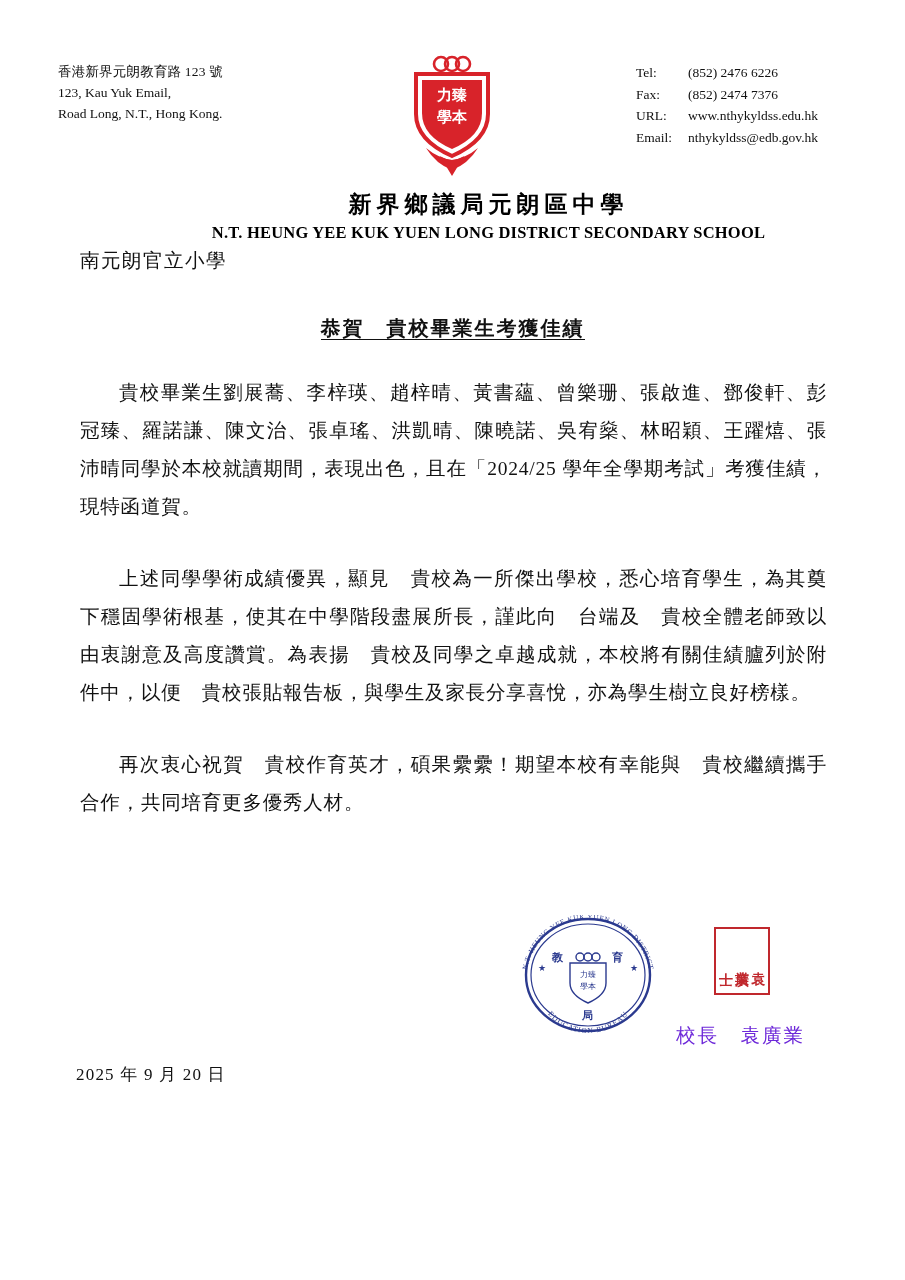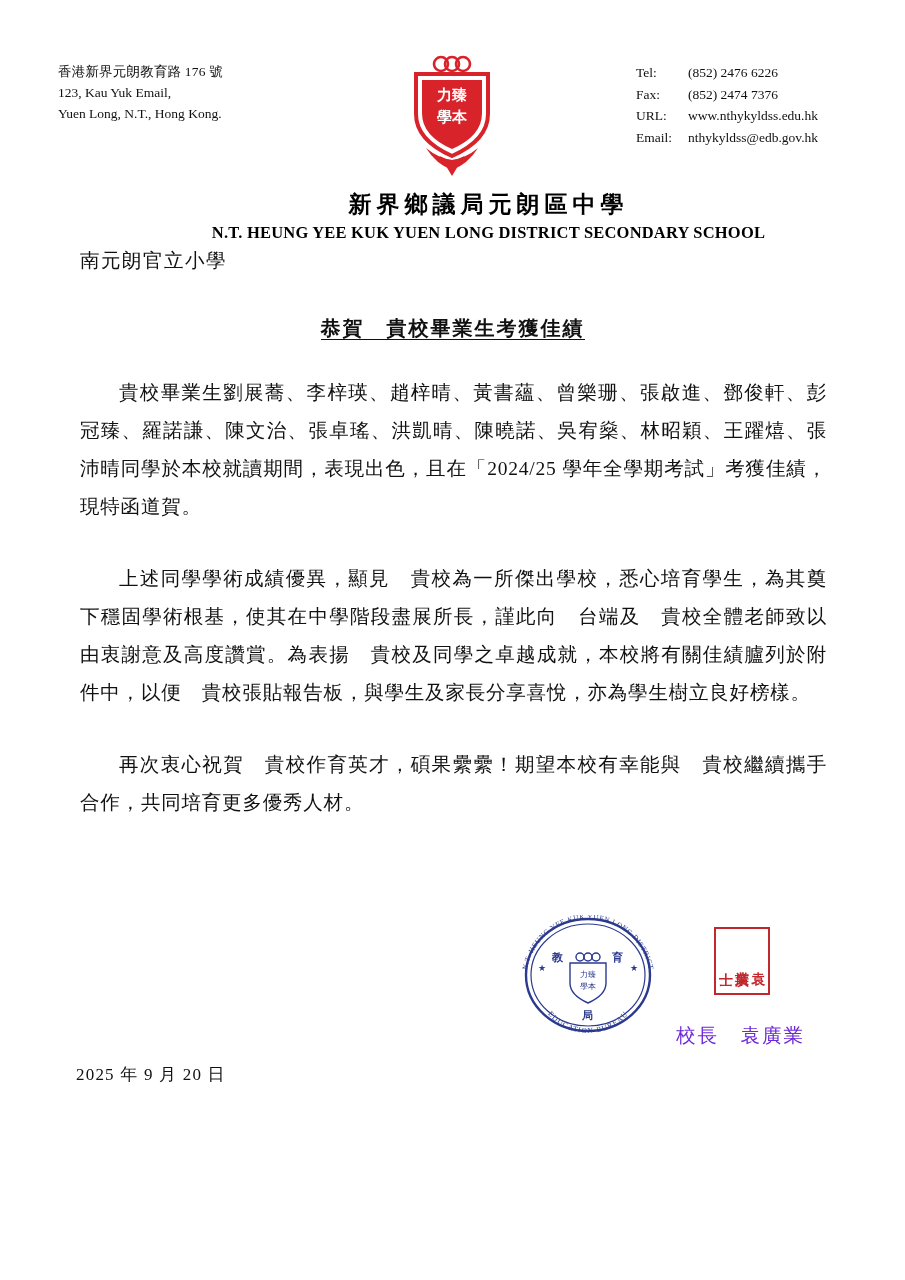--- a/index.html
+++ b/index.html
@@ -209,23 +209,23 @@
   }
 </style>
 </head>
 <body>
 
 <div class="page">
 
   <div class="letterhead">
 
     <div class="addr-block">
-      <div class="addr-line-cn">香港新界元朗教育路 176 號</div>
+      <div class="addr-line-cn">香港新界元朗教育路 123 號</div>
       <div>123, Kau Yuk Email,</div>
-      <div>Yuen Long, N.T., Hong Kong.</div>
+      <div>Road Long, N.T., Hong Kong.</div>
     </div>
 
     <div class="crest">
       <svg viewBox="0 0 112 124" width="112" height="124" xmlns="http://www.w3.org/2000/svg">
 
         <g fill="none" stroke="#d8232a" stroke-width="2.6">
           <circle cx="45" cy="12" r="7"></circle>
           <circle cx="56" cy="12" r="7"></circle>
           <circle cx="67" cy="12" r="7"></circle>
         </g>

